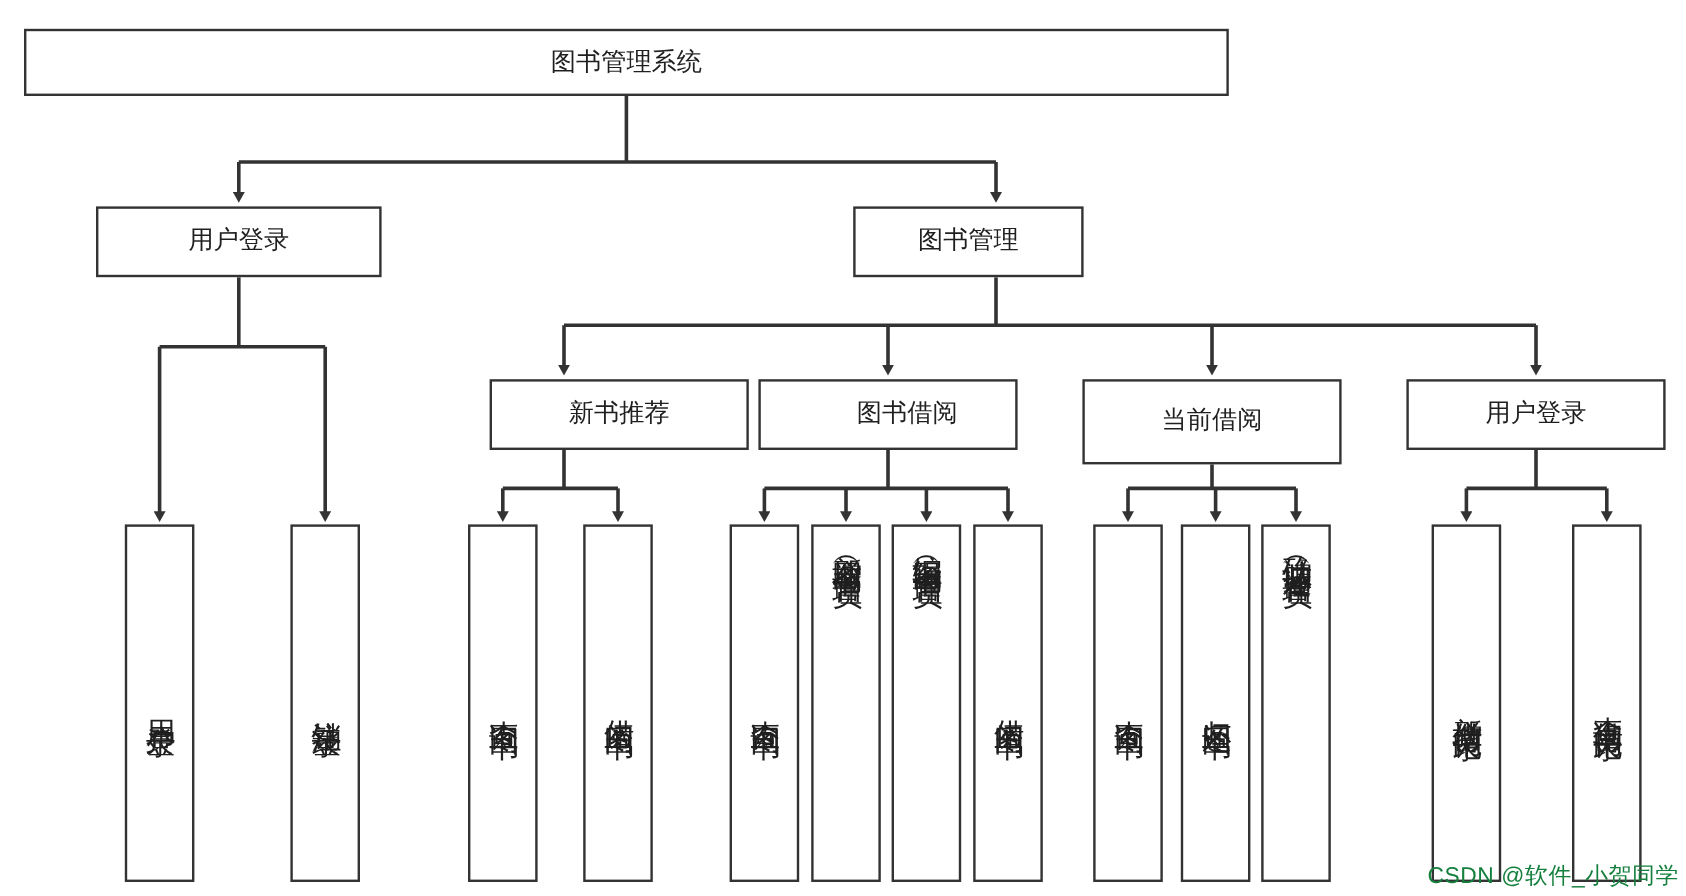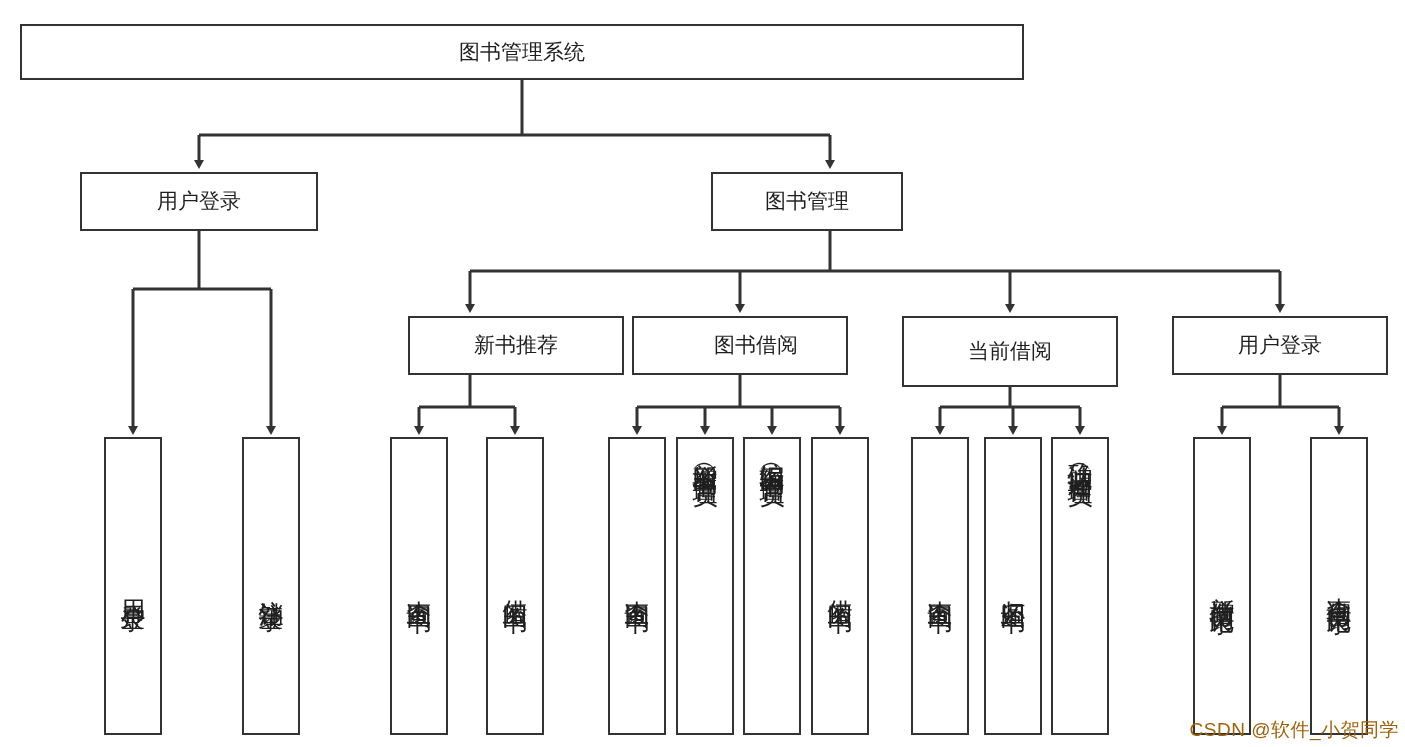--- a/index.html
+++ b/index.html
@@ -57,21 +57,21 @@
   }
   .node.vert.centered {
     align-items: center;
     padding-top: 0;
   }
   #watermark {
     position: absolute;
     right: 6px;
     bottom: 4px;
     font-size: 19px;
-    color: #a16207;
+    color: #15803d;
     white-space: nowrap;
     letter-spacing: 0.5px;
   }
 </style>
 </head>
 <body>
 
 <div id="canvas">
 
   <svg id="edges" viewBox="0 0 1405 747" xmlns="http://www.w3.org/2000/svg">

